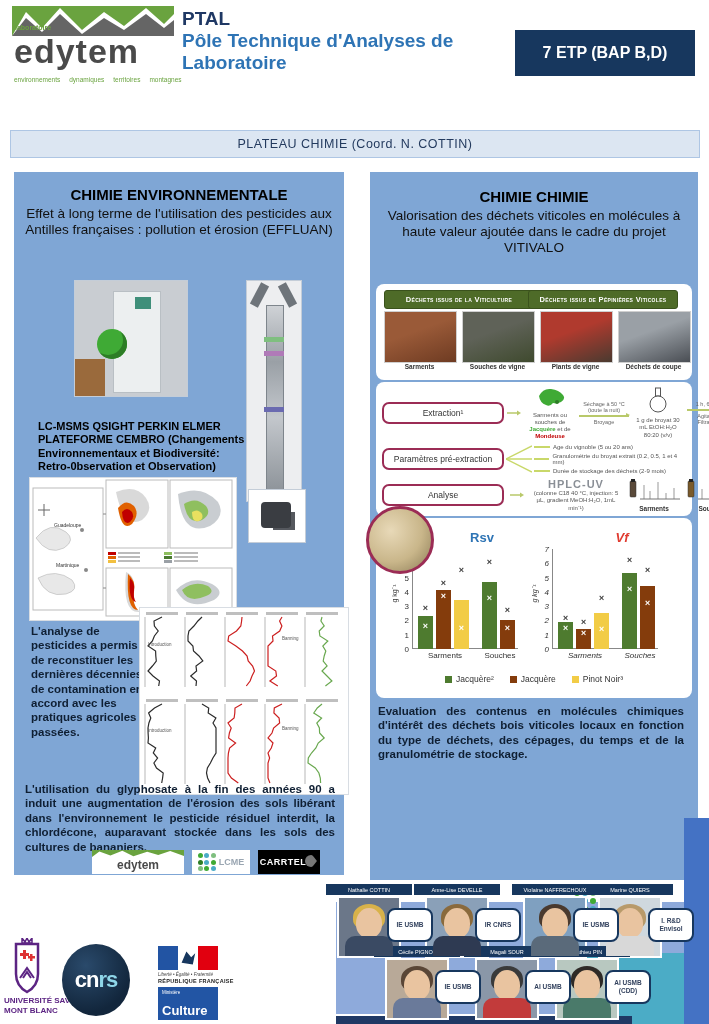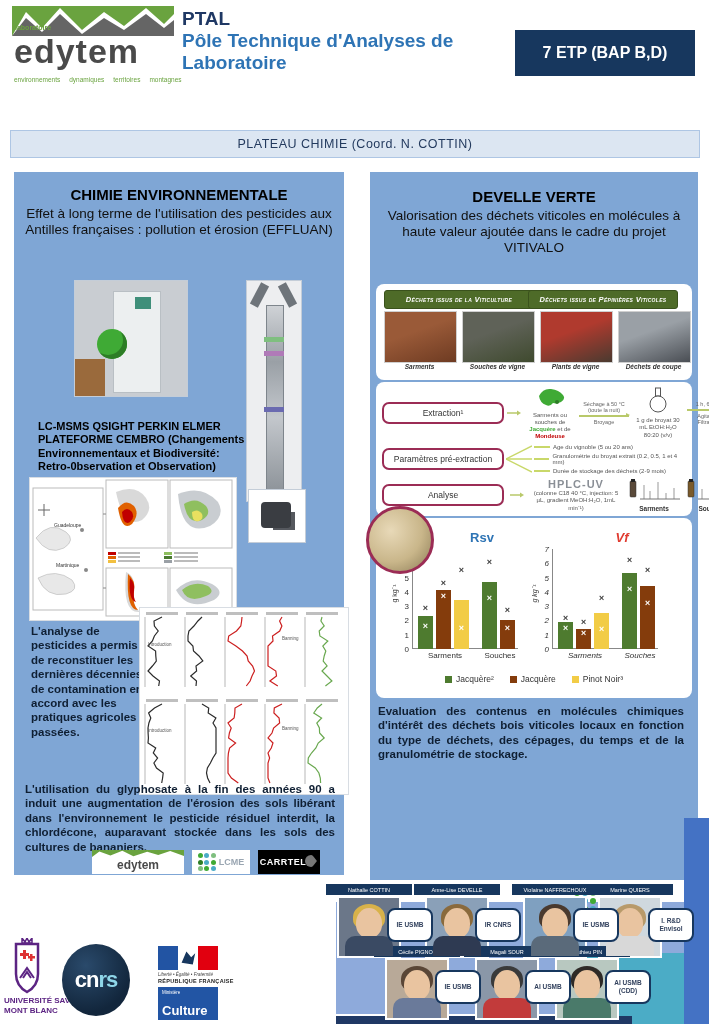--- a/index.html
+++ b/index.html
@@ -55,21 +55,21 @@
   .ml-edytem{width:92px;background:#fff;color:#4a4a4a;font-size:12px;position:relative;overflow:hidden;}
   .ml-edytem::before{content:"";position:absolute;left:0;top:0;width:100%;height:7px;background:#6aa33f;clip-path:polygon(0 100%,8% 20%,20% 80%,33% 10%,45% 90%,60% 25%,72% 70%,85% 15%,100% 85%,100% 0,0 0);}
   .ml-lcme{width:58px;background:#fff;gap:3px;}
   .lcme-dots{display:grid;grid-template-columns:repeat(3,5px);grid-gap:1.5px;}
   .lcme-dots i{width:5px;height:5px;border-radius:50%;display:block;}
   .ml-lcme span{font-size:9px;color:#9aa6b2;}
   .ml-carrtel{width:62px;background:#000;color:#fff;font-size:9px;letter-spacing:.5px;position:relative;}
   .ml-carrtel::after{content:"";position:absolute;right:3px;top:5px;width:12px;height:12px;border-radius:50%;background:#777;clip-path:polygon(0 0,60% 0,100% 50%,60% 100%,0 100%);}
   
   .rpanel{position:absolute;background:#fff;border-radius:8px;}
-  .waste-panel{left:6px;top:112px;width:316px;height:96px;font-style:italic;}
+  .waste-panel{left:6px;top:112px;width:316px;height:96px;}
   .waste-hdr{position:absolute;top:6px;height:17px;background:#4e6b28;border:1px solid #3a521c;border-radius:3px;color:#fff;
              display:flex;align-items:center;justify-content:center;font-size:7.5px;font-weight:bold;font-variant:small-caps;letter-spacing:.3px;}
   .waste-photo{position:absolute;top:27px;width:71px;height:50px;border:1px solid #cfcfcf;}
   .waste-cap{position:absolute;top:79px;width:71px;text-align:center;font-size:6.5px;font-weight:bold;color:#333;}
   .proc-panel{left:6px;top:210px;width:316px;height:134px;padding:4px 6px;box-sizing:border-box;}
   .step-box{width:118px;min-height:18px;border:2px solid #9b2c55;border-radius:7px;background:#fff;
             display:flex;align-items:center;justify-content:center;font-size:8.5px;color:#333;flex:none;}
   .proc-row{display:flex;align-items:center;}
   .ptext{font-size:6px;color:#555;line-height:1.2;}
   .param-line{font-size:6px;color:#555;margin:3px 0;display:flex;align-items:center;gap:3px;}
@@ -306,21 +306,21 @@
           </span>
           <span>LCME</span>
       </div>
       <div class="ml ml-carrtel">
           <span style="margin-right:12px;">CARRTEL</span>
         </div>
     </div>
   </div>
 
   <div class="abs col col-right">
-    <div class="col-title" style="top:16px;">DEVELLE VERTE</div>
+    <div class="col-title" style="top:16px;">CHIMIE CHIMIE</div>
     <div class="col-sub" style="left:4px;top:36px;width:320px;">Valorisation des déchets viticoles en molécules à haute valeur ajoutée dans le cadre du projet VITIVALO</div>
 
     <div class="rpanel waste-panel" id="waste-panel">
         <div class="waste-hdr" style="left: 8px; width: 148px;">Déchets issus de la Viticulture</div>
         <div class="waste-hdr" style="left: 152px; width: 148px;">Déchets issus de Pépinières Viticoles</div>
         <div class="waste-photo" style="left: 8px; background: linear-gradient(160deg, rgb(154, 90, 56) 40%, rgb(110, 59, 34));"></div>
         <div class="waste-cap" style="left: 8px;">Sarments</div>
         <div class="waste-photo" style="left: 86px; background: linear-gradient(160deg, rgb(95, 98, 88) 40%, rgb(63, 74, 46));"></div>
         <div class="waste-cap" style="left: 86px;">Souches de vigne</div>
         <div class="waste-photo" style="left: 164px; background: linear-gradient(160deg, rgb(176, 58, 46) 40%, rgb(74, 58, 48));"></div>

